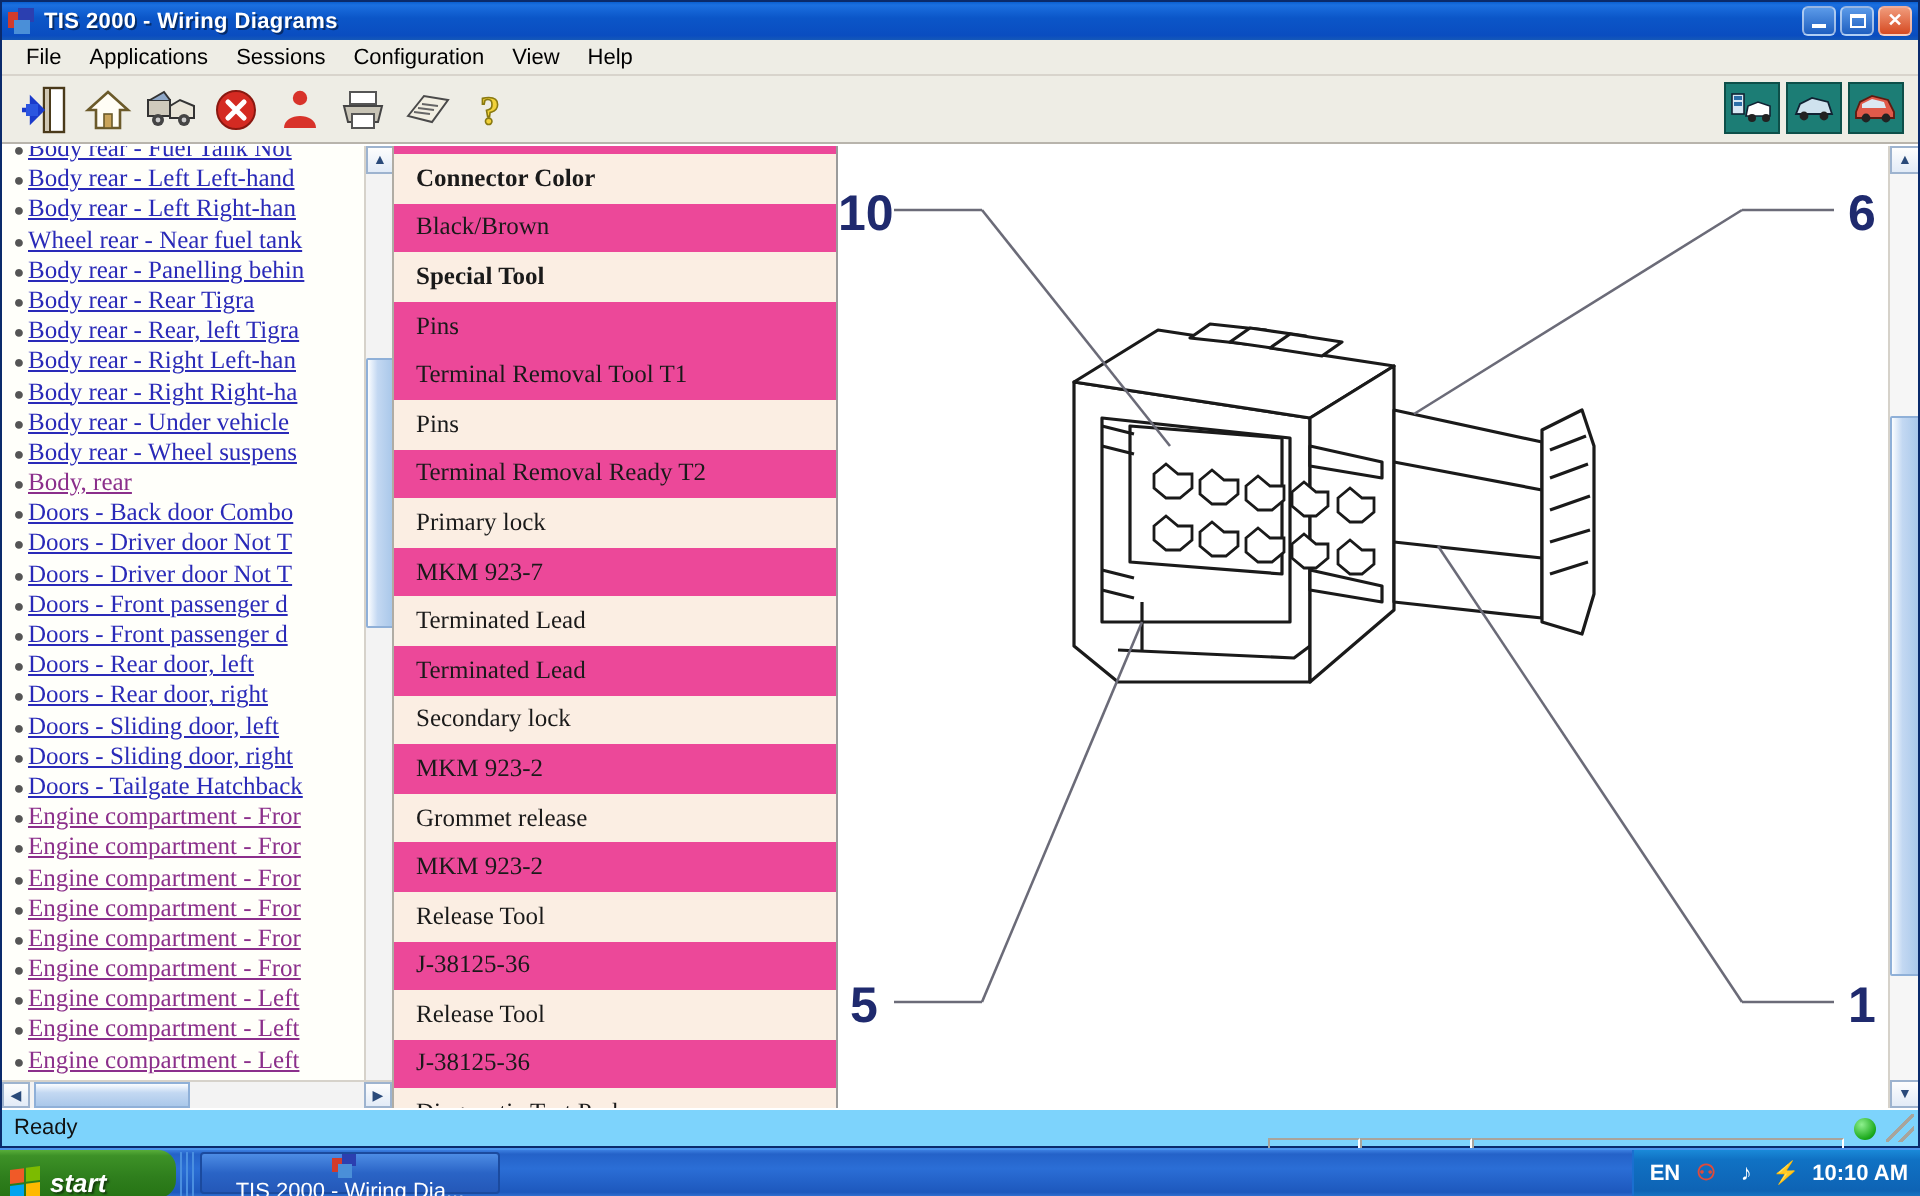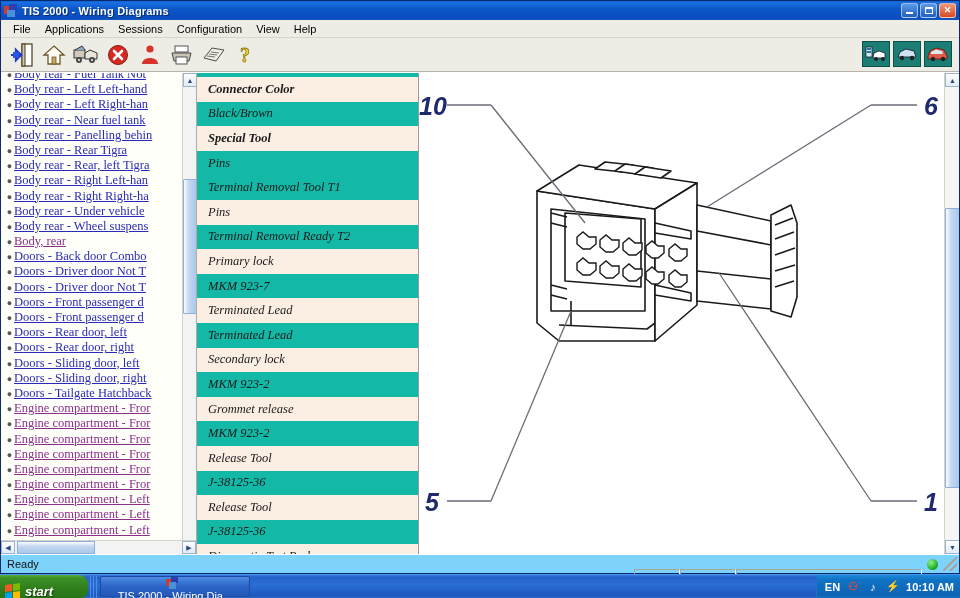--- a/index.html
+++ b/index.html
@@ -184,24 +184,23 @@
   .hs-thumb {
     position: absolute; top: 0; height: 13px;
     background: linear-gradient(180deg,#fbfdff,#c3d8f2 40%,#aac8ea);
     border: 1px solid #8fb0d8;
   }
 
   
   #content {
     flex: 1 1 auto;
     display: flex;
-    background: #14b8a6;
-    position: relative;
-    overflow: hidden;
-    font-style: italic;
+    background: #ec4899;
+    position: relative;
+    overflow: hidden;
   }
   #spec-table {
     width: 222px; flex: 0 0 222px;
     padding-top: 4px;
     border-right: 1px solid #9b9b9b;
     overflow: hidden;
   }
   .spec-row {
     height: 24.6px;
     display: flex; align-items: center;
@@ -454,21 +453,21 @@
           <div class="side-item">
             <span class="side-bullet">●</span>
             <span class="side-link">Body rear - Left Left-hand</span>
           </div>
           <div class="side-item">
             <span class="side-bullet">●</span>
             <span class="side-link">Body rear - Left Right-han</span>
           </div>
           <div class="side-item">
             <span class="side-bullet">●</span>
-            <span class="side-link">Body rear - Near fuel tank</span>
+            <span class="side-link">Wheel rear - Near fuel tank</span>
           </div>
           <div class="side-item">
             <span class="side-bullet">●</span>
             <span class="side-link">Body rear - Panelling behin</span>
           </div>
           <div class="side-item">
             <span class="side-bullet">●</span>
             <span class="side-link">Body rear - Rear Tigra</span>
           </div>
           <div class="side-item">

